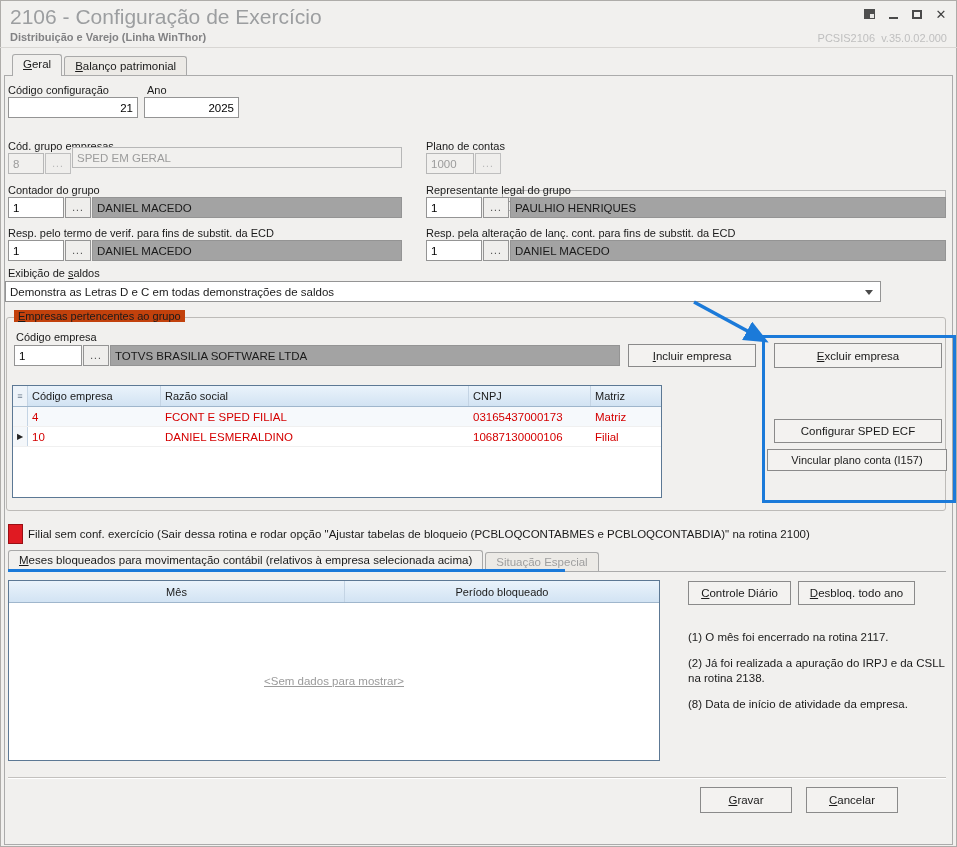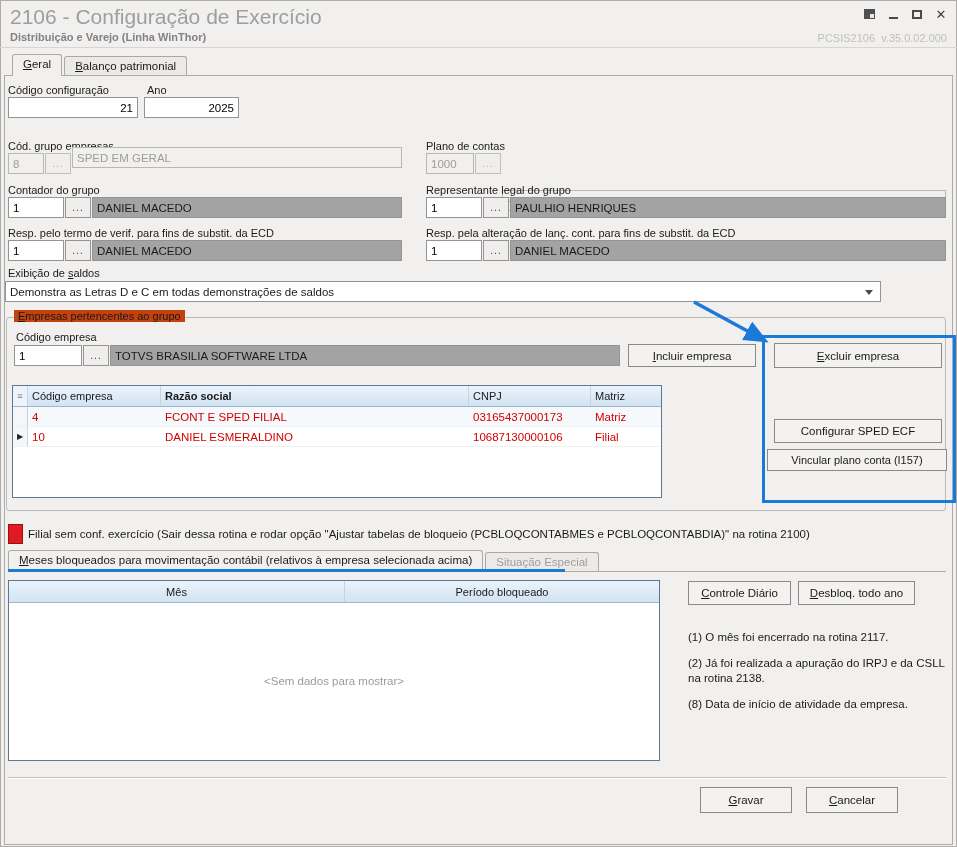--- a/index.html
+++ b/index.html
@@ -129,21 +129,21 @@
 <div class="fld blue" style="left:110px;top:345px;width:510px;">TOTVS BRASILIA SOFTWARE LTDA</div>
 <div class="btn" style="left:628px;top:344px;width:128px;height:23px;"><u>I</u>ncluir empresa</div>
 <div class="btn" style="left:774px;top:343px;width:168px;height:25px;"><u>E</u>xcluir empresa</div>
 
 <div class="grid" style="left:12px;top:385px;width:650px;height:113px;">
   <div class="ghead">
     <div class="gh ind">
       <span>≡</span>
     </div>
     <div class="gh" style="width:133px;">Código empresa</div>
-    <div class="gh" style="width:308px;font-weight:bold;">Razão social</div>
+    <div class="gh" style="width:308px;">Razão social</div>
     <div class="gh" style="width:122px;">CNPJ</div>
     <div class="gh" style="flex:1;border-right:none;">Matriz</div>
   </div>
   <div class="grow" style="background:#F6F9FC;">
     <div class="gc ind"></div>
     <div class="gc red" style="width:133px;">4</div>
     <div class="gc red" style="width:308px;">FCONT E SPED FILIAL</div>
     <div class="gc red" style="width:122px;">03165437000173</div>
     <div class="gc red" style="flex:1;">Matriz</div>
   </div>
@@ -180,21 +180,21 @@
 </div>
 <div class="abs" style="left:8px;top:571px;width:938px;border-top:1px solid #ABABAB;"></div>
 <div class="abs" style="left:8px;top:569px;width:557px;height:3px;background:#1B7AD9;z-index:6;"></div>
 
 <div class="grid" style="left:8px;top:580px;width:652px;height:181px;">
   <div class="ghead" style="height:21px;">
     <div class="gh center" style="width:336px;">Mês</div>
     <div class="gh center" style="flex:1;border-right:none;">Período bloqueado</div>
   </div>
   <div class="abs" style="left:0;top:21px;right:0;bottom:0;display:flex;align-items:center;justify-content:center;
-              font-size:11.5px;color:#9B9B9B;">&lt;Sem dados para mostrar&gt;</div>
+              font-size:11.5px;color:#9B9B9B;text-decoration:underline;">&lt;Sem dados para mostrar&gt;</div>
 </div>
 
 <div class="btn" style="left:688px;top:581px;width:103px;height:24px;"><u>C</u>ontrole Diário</div>
 <div class="btn" style="left:798px;top:581px;width:117px;height:24px;"><u>D</u>esbloq. todo ano</div>
 
 <div class="abs" style="left:688px;top:630px;width:258px;">
   <div class="note">(1)  O mês foi encerrado na rotina 2117.</div>
   <div class="note">(2)  Já foi realizada a apuração do IRPJ e da CSLL na rotina 2138.</div>
   <div class="note">(8)  Data de início de atividade da empresa.</div>
 </div>

